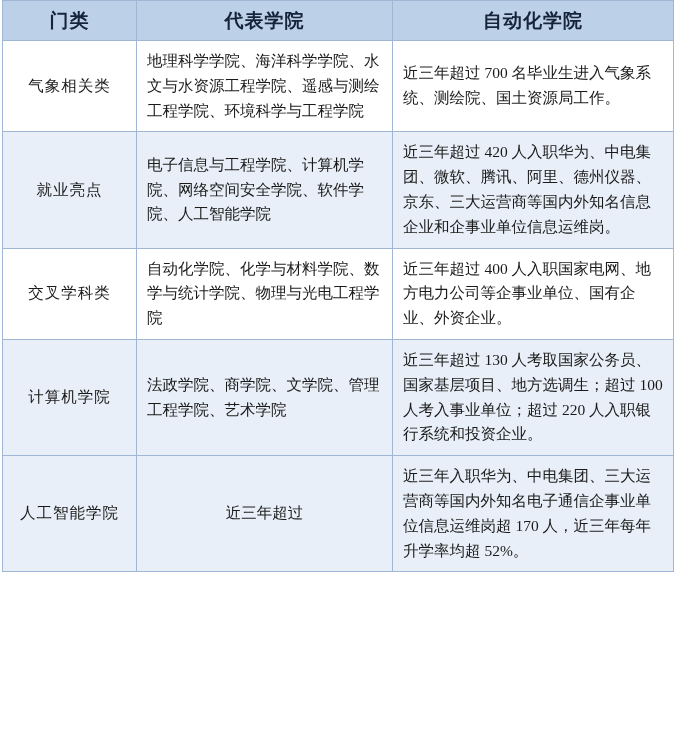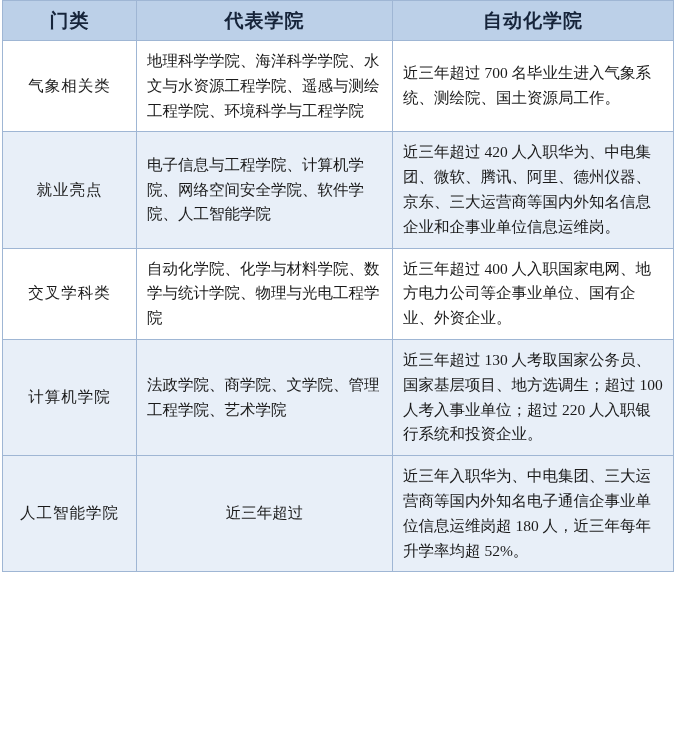--- a/index.html
+++ b/index.html
@@ -100,17 +100,17 @@
         <td class="highlight">近三年超过 400 人入职国家电网、地方电力公司等企事业单位、国有企业、外资企业。</td>
       </tr>
       <tr class="odd">
         <td class="cat">计算机学院</td>
         <td class="colleges">法政学院、商学院、文学院、管理工程学院、艺术学院</td>
         <td class="highlight">近三年超过 130 人考取国家公务员、国家基层项目、地方选调生；超过 100 人考入事业单位；超过 220 人入职银行系统和投资企业。</td>
       </tr>
       <tr class="odd">
         <td class="cat">人工智能学院</td>
         <td class="colleges center">近三年超过</td>
-        <td class="highlight">近三年入职华为、中电集团、三大运营商等国内外知名电子通信企事业单位信息运维岗超 180 人，近三年每年升学率均超 52%。</td>
+        <td class="highlight">近三年入职华为、中电集团、三大运营商等国内外知名电子通信企事业单位信息运维岗超 170 人，近三年每年升学率均超 52%。</td>
       </tr>
     </tbody>
   </table>
 </div>
 
 </body></html>

